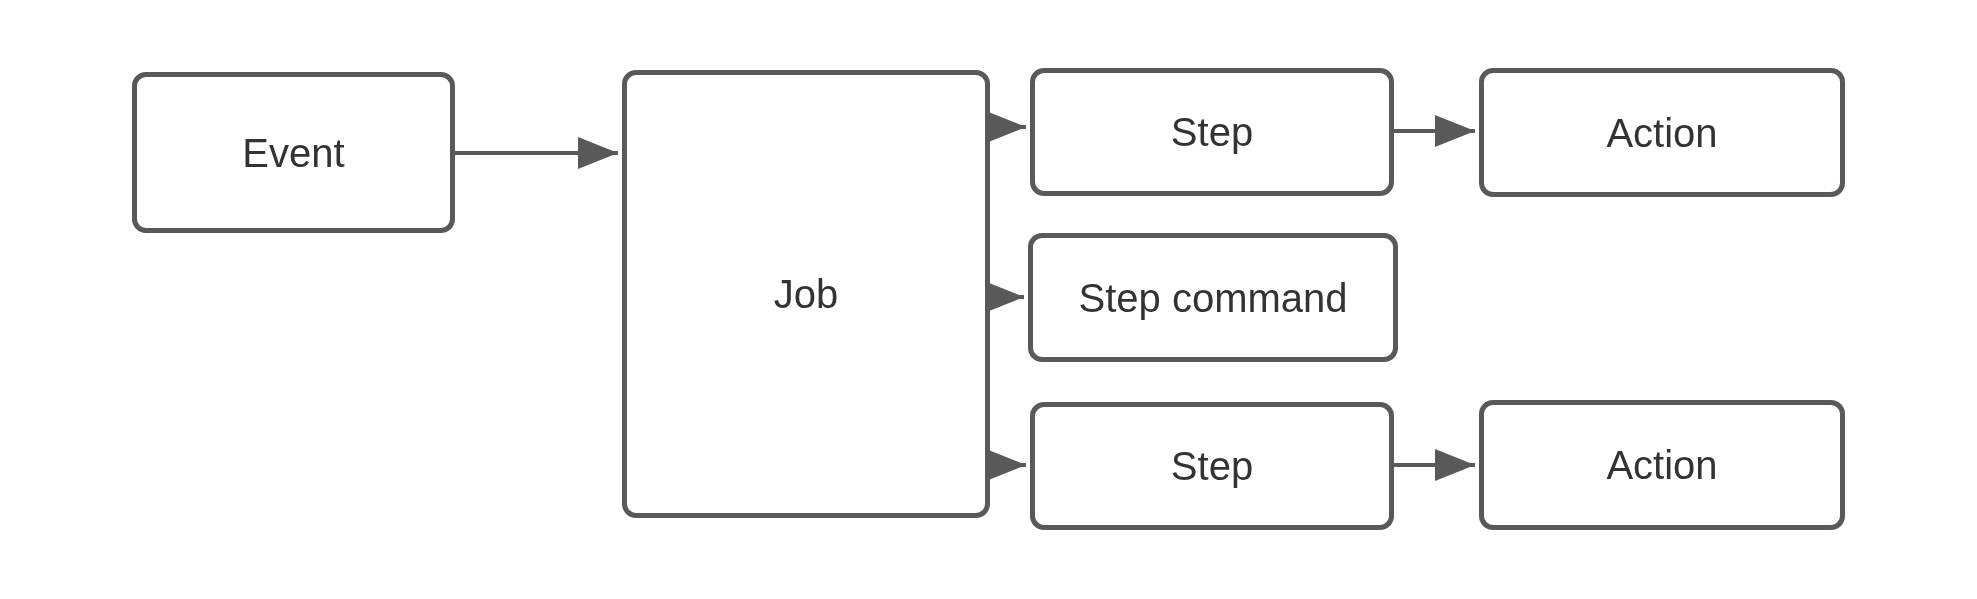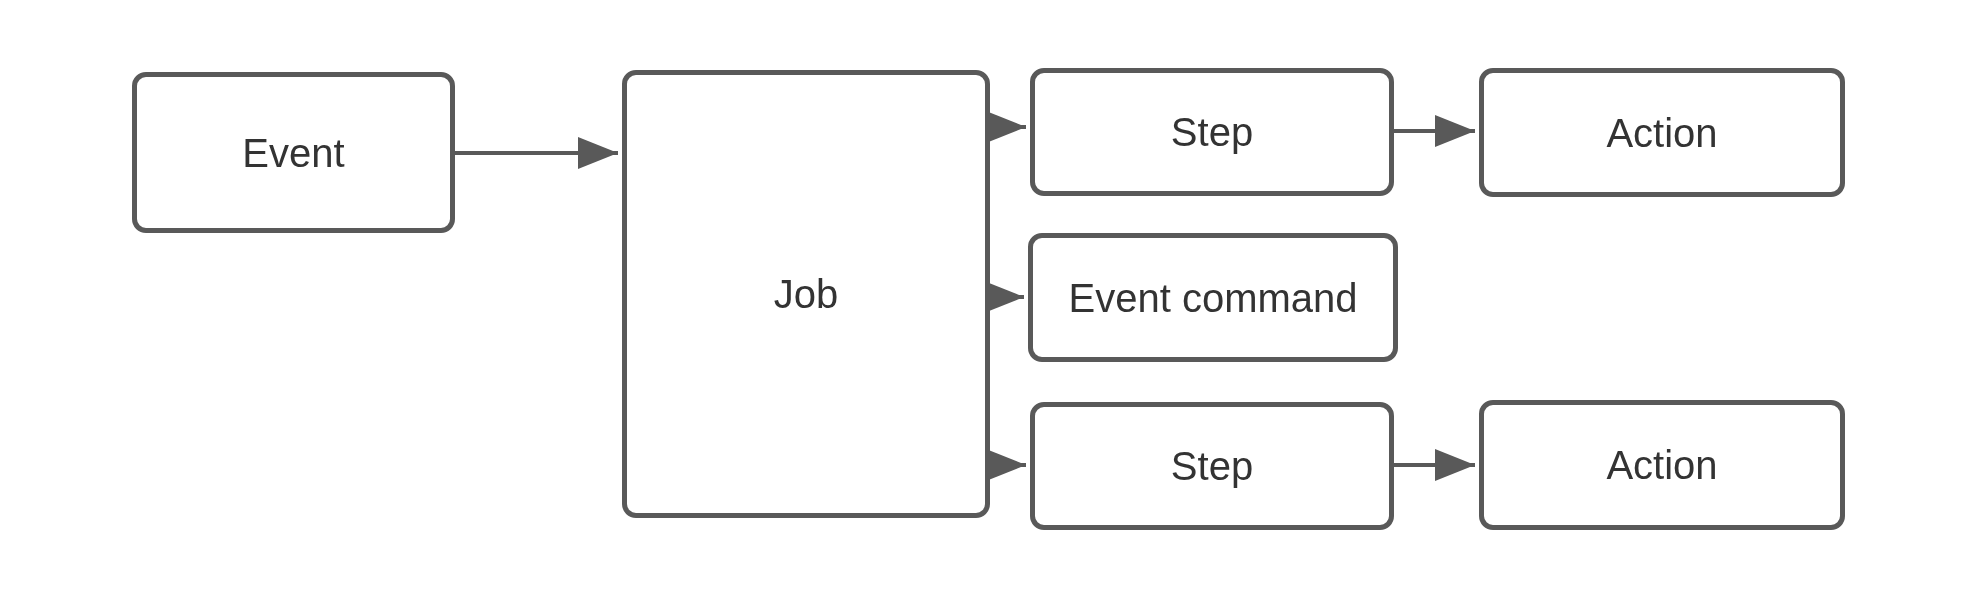--- a/index.html
+++ b/index.html
@@ -75,21 +75,21 @@
 
   <div class="node node-step-top">
     <span>Step</span>
   </div>
 
   <div class="node node-action-top">
     <span>Action</span>
   </div>
 
   <div class="node node-shell">
-    <span>Event command</span>
+    <span>Step command</span>
   </div>
 
   <div class="node node-step-bottom">
     <span>Step</span>
   </div>
 
   <div class="node node-action-bottom">
     <span>Action</span>
   </div>
 

